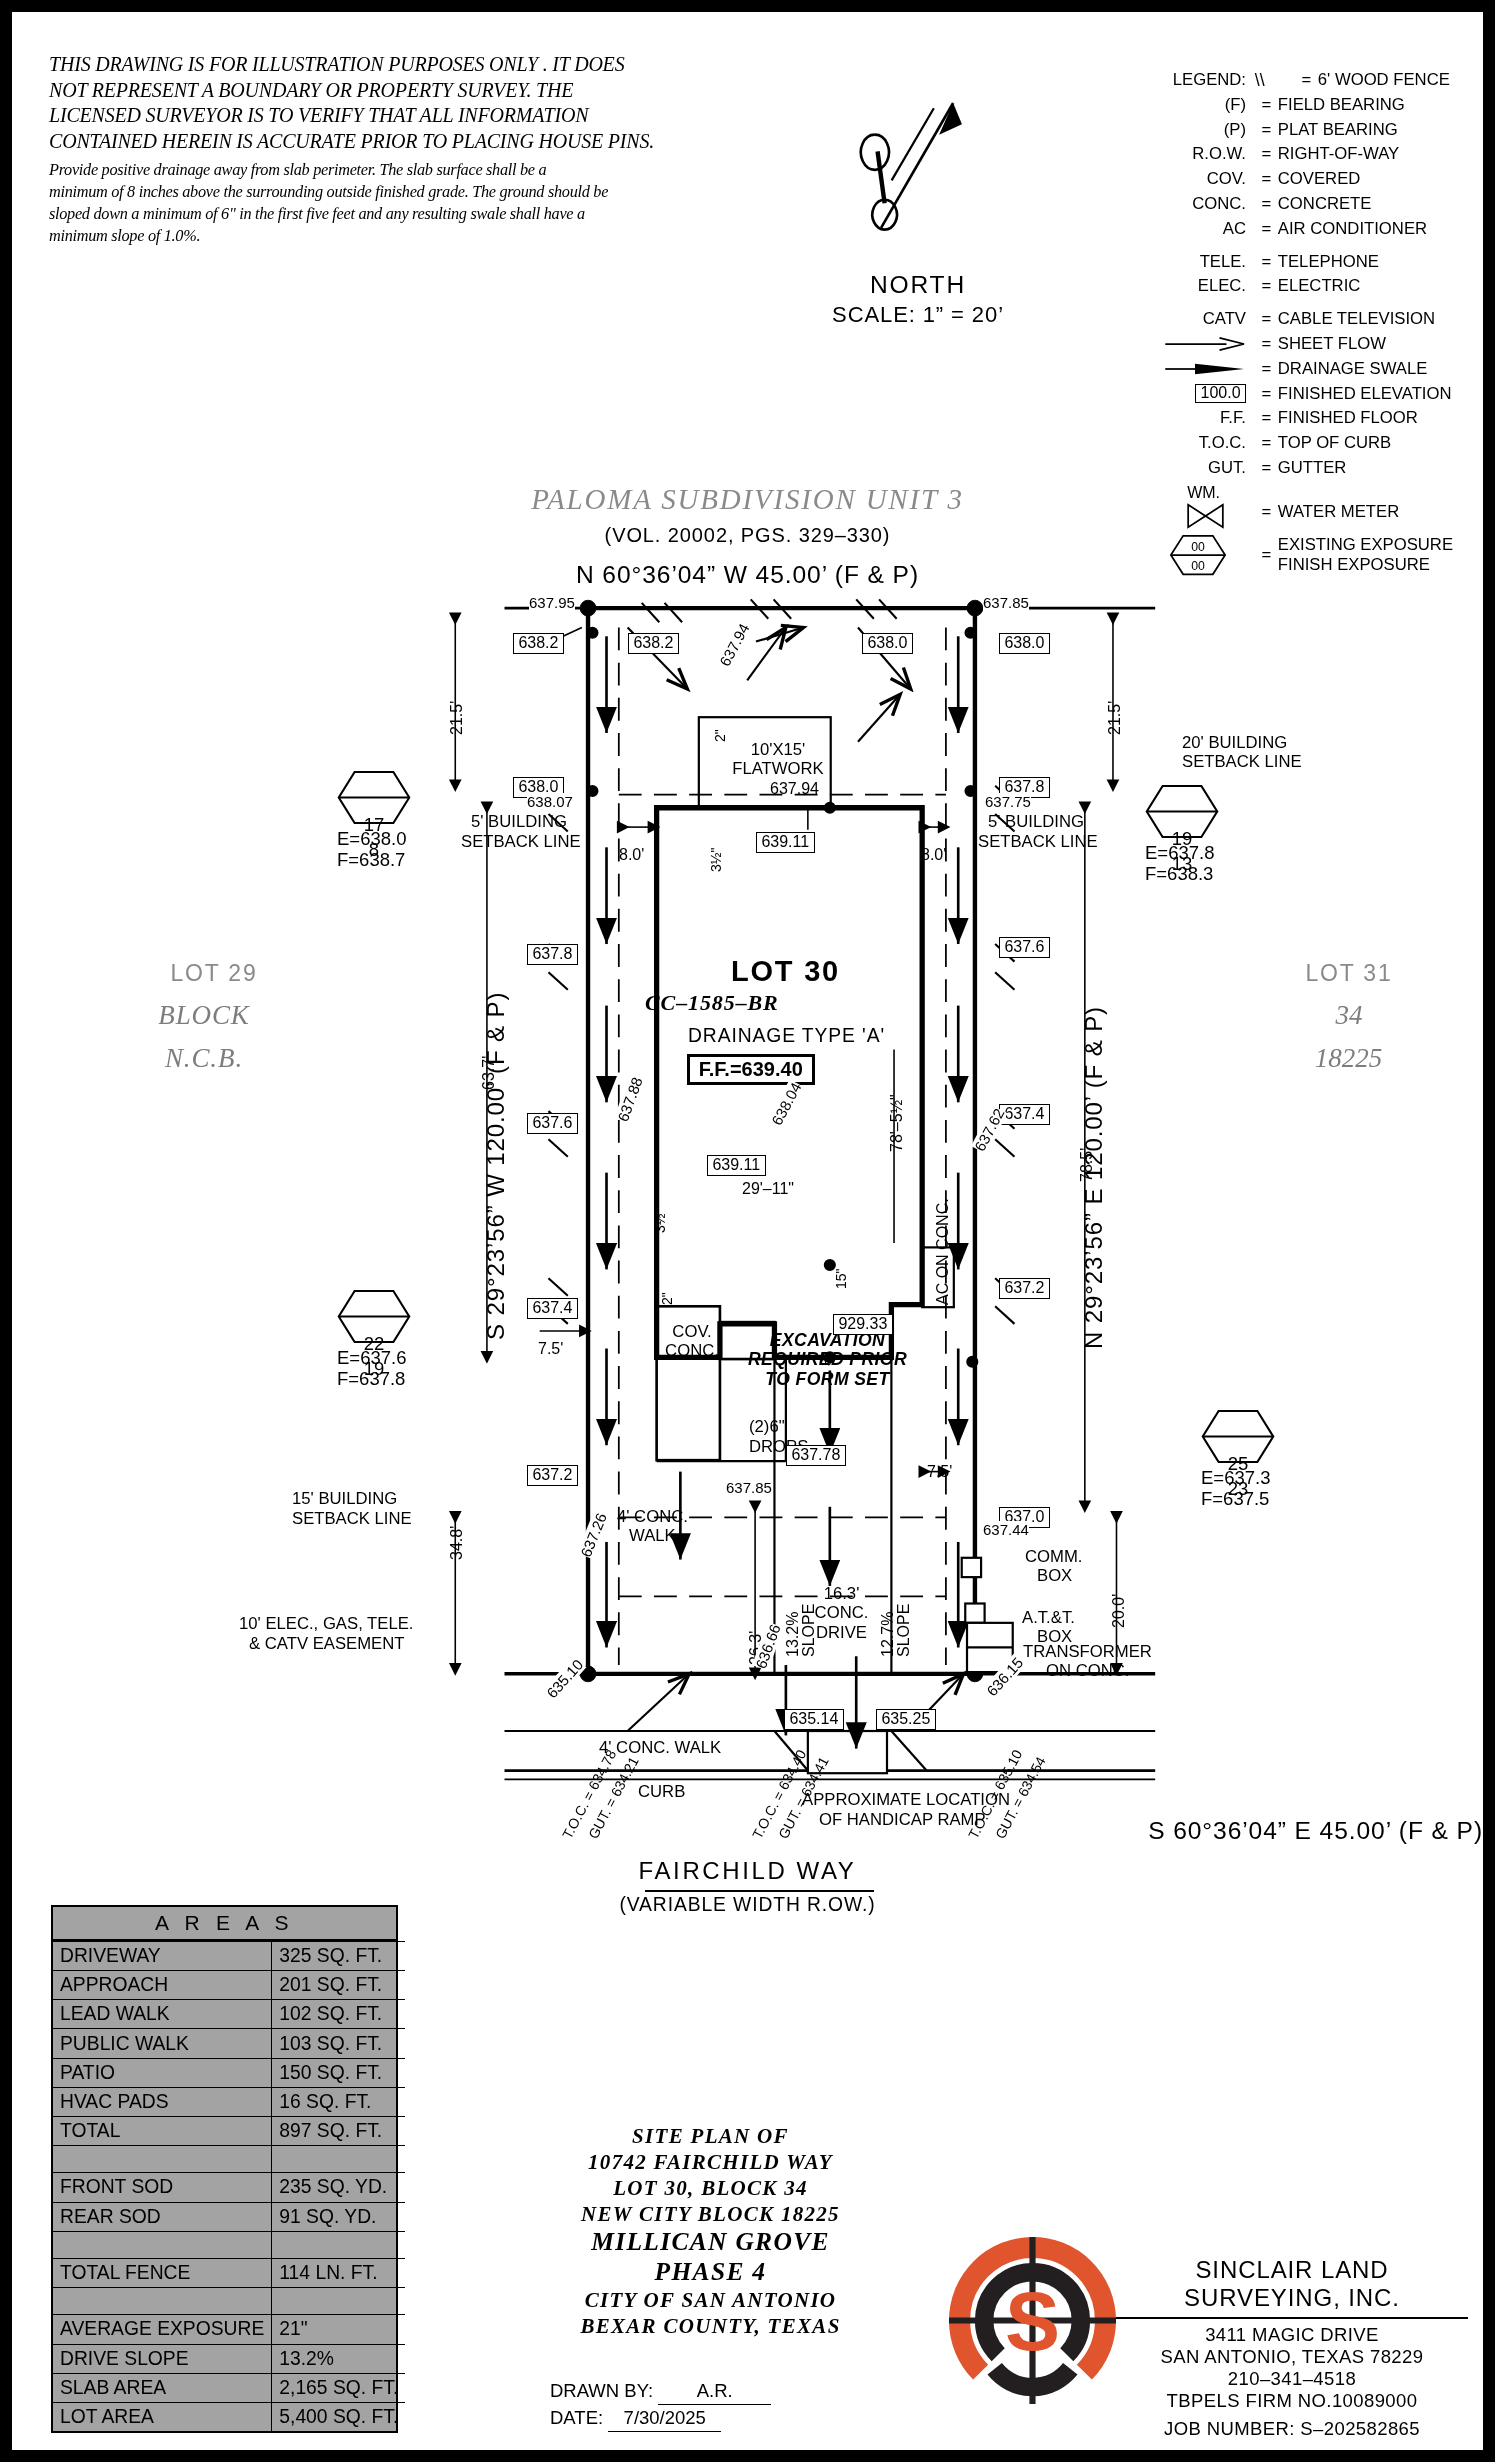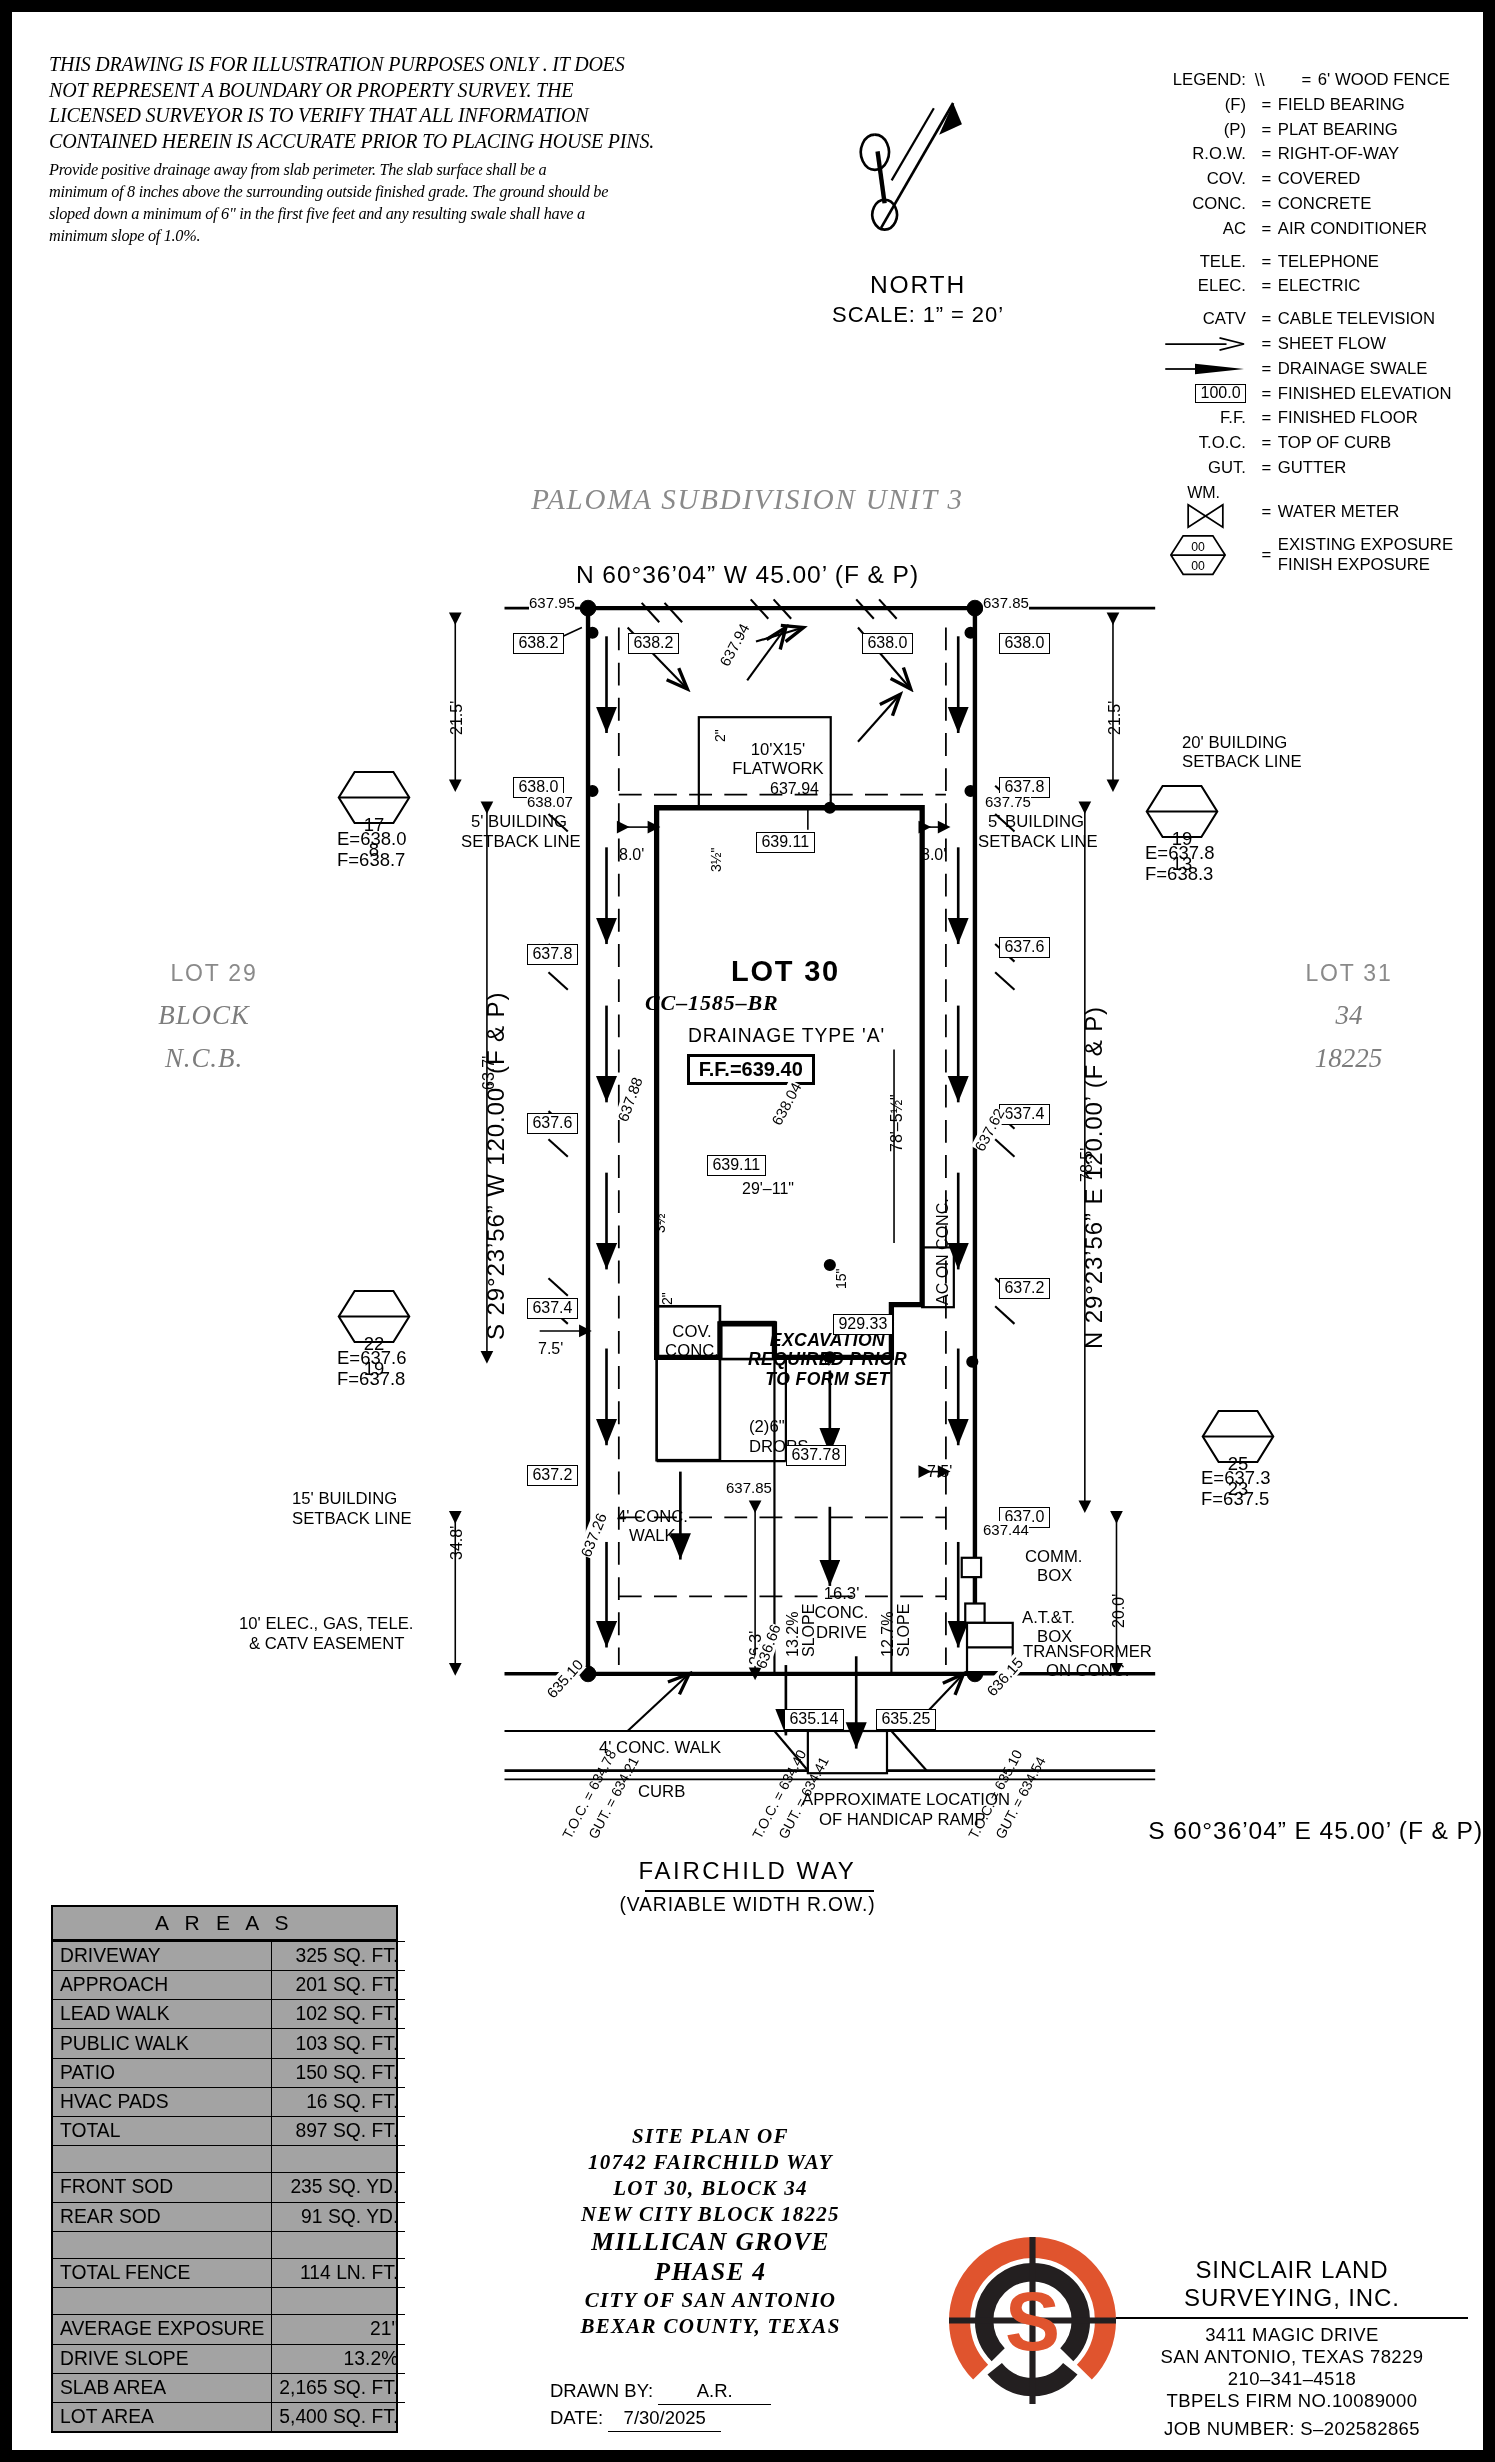--- a/index.html
+++ b/index.html
@@ -82,21 +82,21 @@
   .excav{font-size:17.6px;font-weight:bold;font-style:italic;line-height:19.3px;
       text-align:center;letter-spacing:0.4px;}
 
   
   #areas{left:39px;top:1893px;width:343px;border:2.6px solid #000;background:#a3a3a3;}
   #areas .ttl{text-align:center;font-size:21px;letter-spacing:5.3px;padding:3.5px 0 4.4px;
       border-bottom:2.6px solid #000;}
   #areas table{border-collapse:collapse;width:100%;}
   #areas td{border-top:1.8px solid #000;font-size:19.3px;padding:2.6px 7px;height:23px;}
   #areas td.k{width:61%;white-space:nowrap;}
-  #areas td.v{text-align:right;border-left:1.8px solid #000;white-space:nowrap;margin-left:8px;}
+  #areas td.v{text-align:left;border-left:1.8px solid #000;white-space:nowrap;margin-left:8px;}
   #areas tr.gap td{height:21px;}
 
   
   #titleblock{left:492px;top:2111px;width:413px;text-align:center;
       font-family:"Liberation Serif",serif;font-style:italic;font-weight:bold;}
   #titleblock .l{font-size:21px;line-height:26px;letter-spacing:1.3px;}
   #titleblock .big{font-size:25.5px;line-height:30px;letter-spacing:1.3px;}
   #drawnby{left:538px;top:2366px;width:334px;font-family:"Liberation Sans",sans-serif;
       font-style:normal;font-weight:normal;font-size:18.5px;line-height:26px;}
   #drawnby .u{border-bottom:1.8px solid #000;display:inline-block;min-width:113px;text-align:center;}
@@ -430,20 +430,21 @@
 
     <g stroke="#000" stroke-width="2.5" fill="#fff">
       <rect x="1080" y="1758" width="22" height="22"></rect>
       <rect x="1084" y="1810" width="22" height="22"></rect>
       <rect x="1086" y="1832" width="52" height="56" fill="#fff"></rect>
       <line x1="1086" y1="1860" x2="1138" y2="1860"></line>
     </g>
   </svg>
 
   <div class="abs subdiv">PALOMA SUBDIVISION UNIT 3</div>
+  <div class="abs subvol">(VOL. 20002, PGS. 329–330)</div>
   <div class="abs bearing-top">N 60°36’04” W 45.00’ (F &amp; P)</div>
   <div class="abs bearing-bot">S 60°36’04” E 45.00’ (F &amp; P)</div>
   <div class="abs streetname">FAIRCHILD WAY</div>
   <div class="abs" style="left:633px;top:1878px;width:229px;border-top:2.6px solid #000;"></div>
   <div class="abs streetrow">(VARIABLE WIDTH R.OW.)</div>
 
   <div class="abs" style="left:470px;top:1328px;">
     <div class="sidebearing rot-l">S 29°23’56” W 120.00’ (F &amp; P)</div>
   </div>
   <div class="abs" style="left:1068px;top:1337px;">

